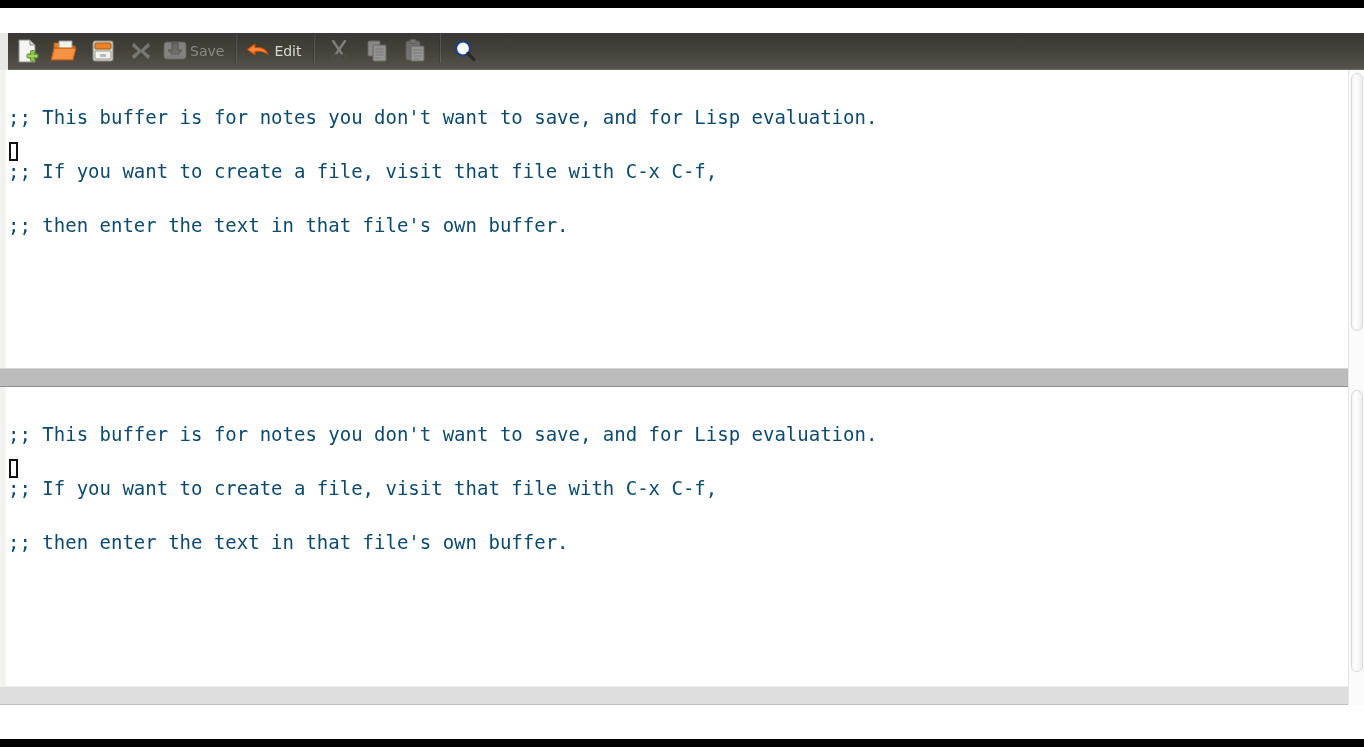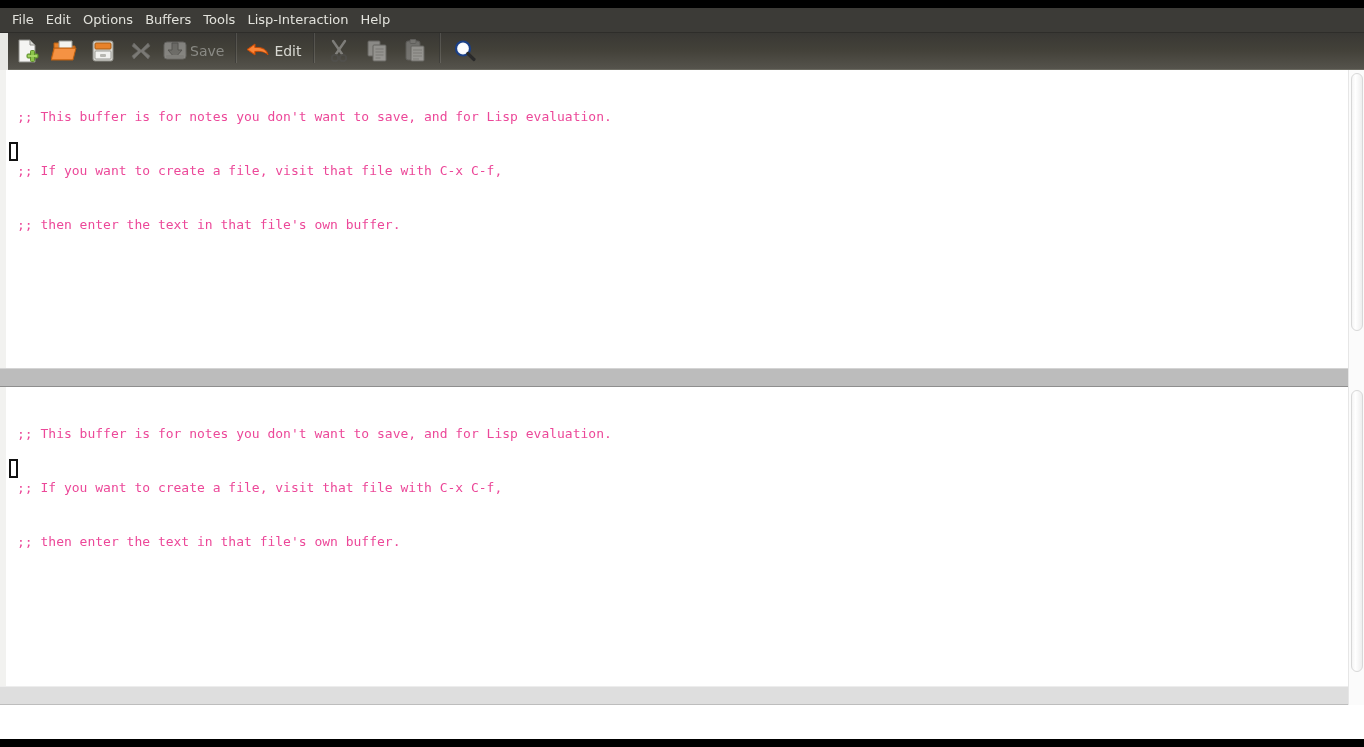--- a/index.html
+++ b/index.html
@@ -114,26 +114,26 @@
     overflow: hidden;
   }
   .fringe-left {
     position: absolute;
     left: 0; top: 0;
     width: 6px; height: 100%;
     background: #f2f2f0;
   }
   .text-area {
     position: absolute;
-    left: 17px; top: 0;
+    left: 8px; top: 0;
     right: 24px;
     font-family: "DejaVu Sans Mono", monospace;
-    font-size: 13px;
+    font-size: 19px;
     line-height: 18px;
-    color: #ec4899;
+    color: #0c4a6e;
     white-space: pre;
     letter-spacing: 0px;
   }
   .code-line {
     height: 18px;
     white-space: pre;
   }
   .cursor-box {
     position: absolute;
     width: 9px;
@@ -225,29 +225,20 @@
     background: #000000;
   }
 </style>
 </head>
 <body>
 
 <div id="app">
 
   <div class="top-strip"></div>
 
-  <div class="menubar">
-    <div class="menu-item">File</div>
-    <div class="menu-item">Edit</div>
-    <div class="menu-item">Options</div>
-    <div class="menu-item">Buffers</div>
-    <div class="menu-item">Tools</div>
-    <div class="menu-item">Lisp-Interaction</div>
-    <div class="menu-item">Help</div>
-  </div>
 
   <div class="toolbar">
     <div class="tb-left-edge"></div>
 
     <div class="tb-btn">
       <svg class="tb-icon" width="26" height="26" viewBox="0 0 26 26">
         <path d="M5 2 h11 l5 5 v17 h-16 z" fill="#f4f4f2" stroke="#8d8d88" stroke-width="1"></path>
         <path d="M16 2 v5 h5 z" fill="#d9d9d4" stroke="#8d8d88" stroke-width="1"></path>
         <g>
           <rect x="13" y="16" width="11" height="4" rx="1" fill="#8bc34a" stroke="#5f8f2c" stroke-width="1"></rect>

